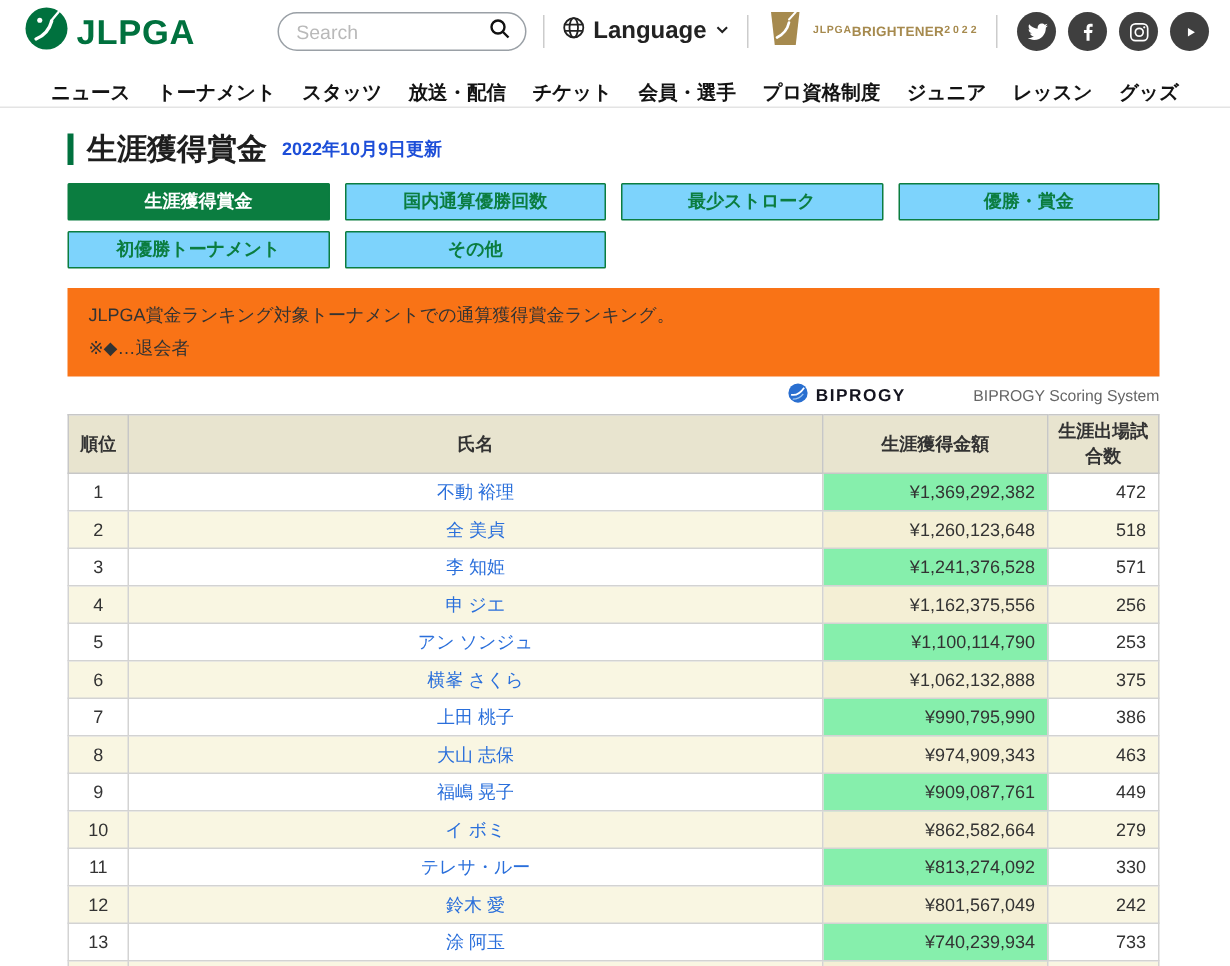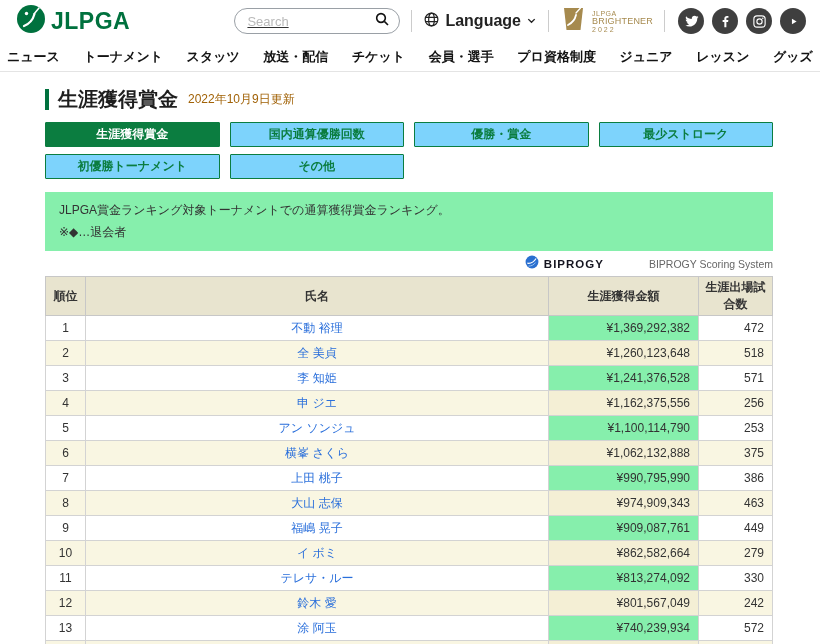--- a/index.html
+++ b/index.html
@@ -7,53 +7,53 @@
     font-family: "Liberation Sans", "DejaVu Sans", sans-serif; color: #222; }
 
   
   .site-header { display: flex; align-items: center; height: 42px; padding: 0 14px 0 16px; }
   .logo { display: flex; align-items: center; gap: 5px; cursor: pointer; }
   .logo-text { color: var(--brand-green); font-weight: 800; font-size: 23px; letter-spacing: .5px; }
   .hdr-spacer { flex: 1; }
   .search-pill { display: flex; align-items: center; width: 166px; height: 26px;
     border: 1.5px solid #9aa0a6; border-radius: 14px; padding: 0 9px 0 12px; background: #fff; }
   .search-pill input { border: 0; outline: none; flex: 1; width: 100px; font-size: 13px; color: #333;
-    font-family: inherit; background: transparent; text-decoration: underline; }
+    font-family: inherit; background: transparent; }
   .search-pill input::placeholder { color: #b9b9b9; }
   .vsep { width: 1px; height: 22px; background: #ccc; margin: 0 11px; }
   .lang-btn { display: flex; align-items: center; gap: 5px; font-size: 16px; font-weight: 600; color: #222; cursor: pointer; }
   .brightener { display: flex; align-items: center; gap: 4px; cursor: pointer; }
-  .bt-text { display: flex; flex-direction: column; line-height: 1; color: var(--gold); font-weight: 400; }
+  .bt-text { display: flex; flex-direction: row; line-height: 1; color: var(--gold); font-weight: 700; text-align: center; }
   .bt-l1 { font-size: 7px; letter-spacing: .5px; }
   .bt-l2 { font-size: 9px; letter-spacing: .2px; }
   .bt-l3 { font-size: 7px; letter-spacing: 2px; }
   .socials { display: flex; align-items: center; gap: 8px; margin-left: 2px; }
   .social { width: 26px; height: 26px; border-radius: 50%; background: #3f3f3f;
     display: flex; align-items: center; justify-content: center; cursor: pointer; }
   .social svg { width: 15px; height: 15px; }
 
   
-  .main-nav { display: flex; justify-content: space-between; align-items: center;
-    height: 30px; padding: 0 7px; border-bottom: 1px solid #e4e4e4; }
+  .main-nav { display: flex; justify-content: space-between; align-items: flex-end;
+    height: 30px; padding: 0 34px; border-bottom: 1px solid #e4e4e4; }
   .nav-item { font-size: 13px; font-weight: 600; color: #131313; text-decoration: none; cursor: pointer; }
 
   
   .content { margin: 0 47px 0 45px; }
   .title-row { display: flex; align-items: center; margin-top: 14px; }
   .title-bar { width: 4px; height: 21px; background: var(--brand-green); margin-right: 9px; }
   .page-title { font-size: 20px; font-weight: 700; color: #1e1e1e; }
-  .updated { font-size: 12px; font-weight: 400; color: #a16207; margin-left: 10px; margin-top: 0; }
+  .updated { font-size: 12px; font-weight: 700; color: #1d4ed8; margin-left: 10px; margin-top: 0; }
 
   .filter-grid { margin-top: 9px; display: grid; grid-template-columns: repeat(4, 1fr); gap: 7px 10px; }
   .fbtn { height: 25px; border: 1px solid var(--btn-green); background: #7dd3fc; color: var(--btn-green);
     font-size: 12px; font-weight: 700; font-family: inherit; cursor: pointer; border-radius: 1px;
     display: flex; align-items: center; justify-content: center; }
   .fbtn.active { background: var(--btn-green); color: #fff; }
 
-  .notice { margin-top: 13px; background: #86efac; padding: 8px 14px; font-size: 12px;
+  .notice { margin-top: 13px; background: #f97316; padding: 8px 14px; font-size: 12px;
     color: #333; line-height: 1.8; }
 
   .scoring { margin-top: 3px; height: 20px; display: flex; justify-content: flex-end; align-items: center; gap: 5px; text-align: center; }
   .scoring-brand { font-size: 11.5px; font-weight: 800; color: #14141f; letter-spacing: 1px; }
   .scoring-label { font-size: 10.5px; color: #666; padding-left: 40px; }
 
   
   table.ranking { width: 100%; border-collapse: collapse; margin-top: 2px; table-layout: fixed; }
   .ranking th { background: #e8e4cf; border: 1px solid #c7c7c7; font-size: 12px; font-weight: 700;
     color: #333; padding: 2px 6px; height: 20px; }
@@ -173,22 +173,22 @@
 <main class="content">
   <div class="title-row">
     <span class="title-bar"></span>
     <h1 class="page-title">生涯獲得賞金</h1>
     <span class="updated">2022年10月9日更新</span>
   </div>
 
   <div class="filter-grid">
       <button class="fbtn active">生涯獲得賞金</button>
       <button class="fbtn">国内通算優勝回数</button>
+      <button class="fbtn">最少ストローク</button>
       <button class="fbtn">優勝・賞金</button>
-      <button class="fbtn">最少ストローク</button>
       <button class="fbtn">初優勝トーナメント</button>
       <button class="fbtn">その他</button>
     </div>
 
   <div class="notice">
     <div>JLPGA賞金ランキング対象トーナメントでの通算獲得賞金ランキング。</div>
     <div>※◆…退会者</div>
   </div>
 
   <div class="scoring">
@@ -288,21 +288,21 @@
         <tr>
           <td class="c-rank">12</td>
           <td class="c-name"><a class="plink">鈴木 愛</a></td>
           <td class="c-money">¥801,567,049</td>
           <td class="c-games">242</td>
         </tr>
         <tr>
           <td class="c-rank">13</td>
           <td class="c-name"><a class="plink">涂 阿玉</a></td>
           <td class="c-money">¥740,239,934</td>
-          <td class="c-games">572</td>
+          <td class="c-games">733</td>
         </tr>
         <tr>
           <td class="c-rank">14</td>
           <td class="c-name"></td>
           <td class="c-money">¥720,505,537</td>
           <td class="c-games">556</td>
         </tr>
       </tbody>
   </table>
 </main>

